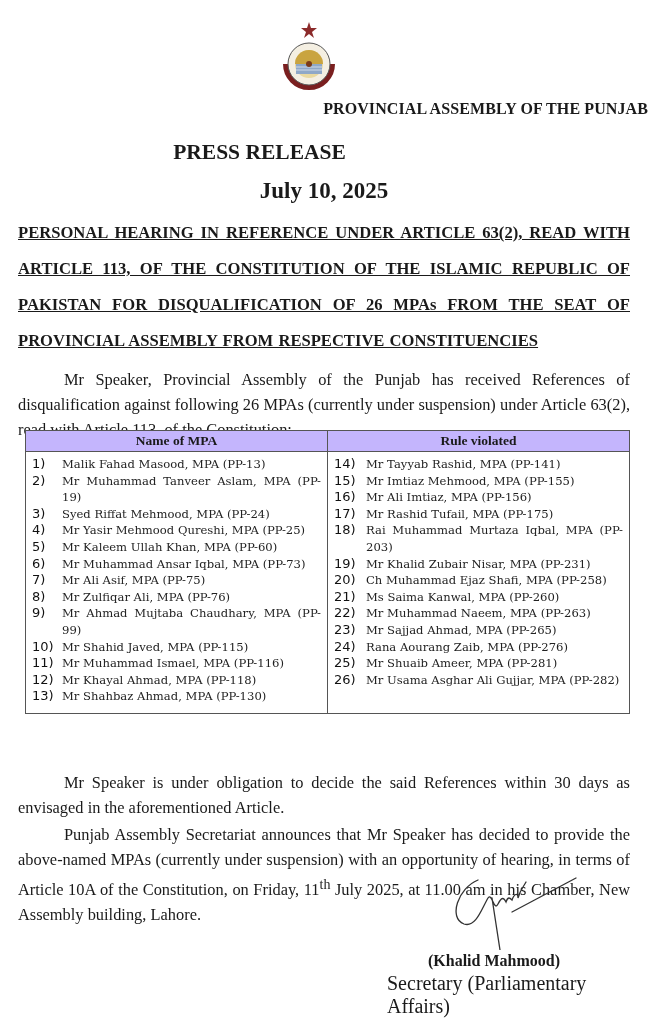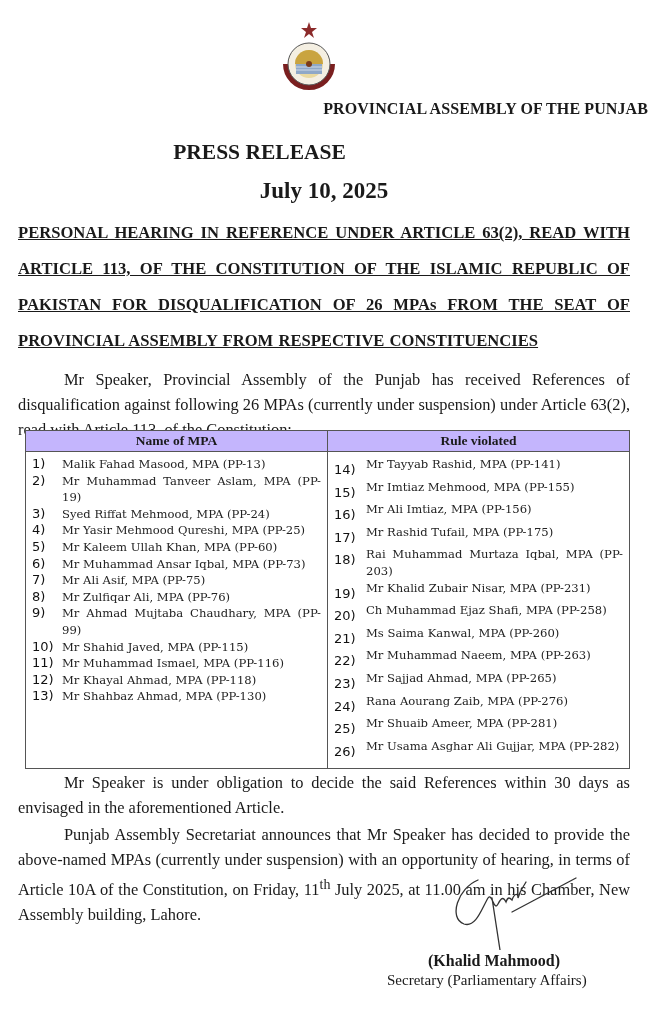--- a/index.html
+++ b/index.html
@@ -40,30 +40,30 @@
   }
   table.mpa th {
     background: #c4b5fd; border: 1px solid #555; height: 20px; font-weight: bold;
     font-family: "Liberation Serif", serif; font-size: 13.5px; text-align: center; padding: 0;
   }
   table.mpa td {
     border: 1px solid #555; vertical-align: top; padding: 4px 6px 8px 6px; width: 50%;
   }
   .item { display: flex; line-height: 16.6px; }
   .num { flex: 0 0 30px; font-family: "DejaVu Sans", sans-serif; font-size: 13px; color: #111; }
-  .col-right .num { flex: 0 0 32px; margin-top: 6px; }
+  .col-right .num { flex: 0 0 32px; }
   .txt { flex: 1; text-align: justify; text-align-last: left; color: #222; }
   .sig { position: absolute; left: 448px; top: 868px; width: 130px; height: 82px; }
   .signame {
     position: absolute; top: 952px; left: 428px; font-family: "Liberation Serif", serif;
     font-weight: bold; font-size: 16px;
   }
   .sigdes {
     position: absolute; top: 972px; left: 387px; font-family: "Liberation Serif", serif;
-    font-size: 15px;
+    font-size: 20px;
   }
 </style>
 </head>
 <body>
 
 <div class="logo">
   <svg width="62" height="78" viewBox="0 0 62 78">
     <polygon points="31,2 33,8 39,8 34,12 36,18 31,14 26,18 28,12 23,8 29,8" fill="#8b2a2a"></polygon>
     <path d="M8,44 A23,23 0 1,0 54,44" fill="none" stroke="#7a1f1f" stroke-width="6"></path>
     <circle cx="31" cy="44" r="21" fill="#f4efe2" stroke="#555" stroke-width="1"></circle>

